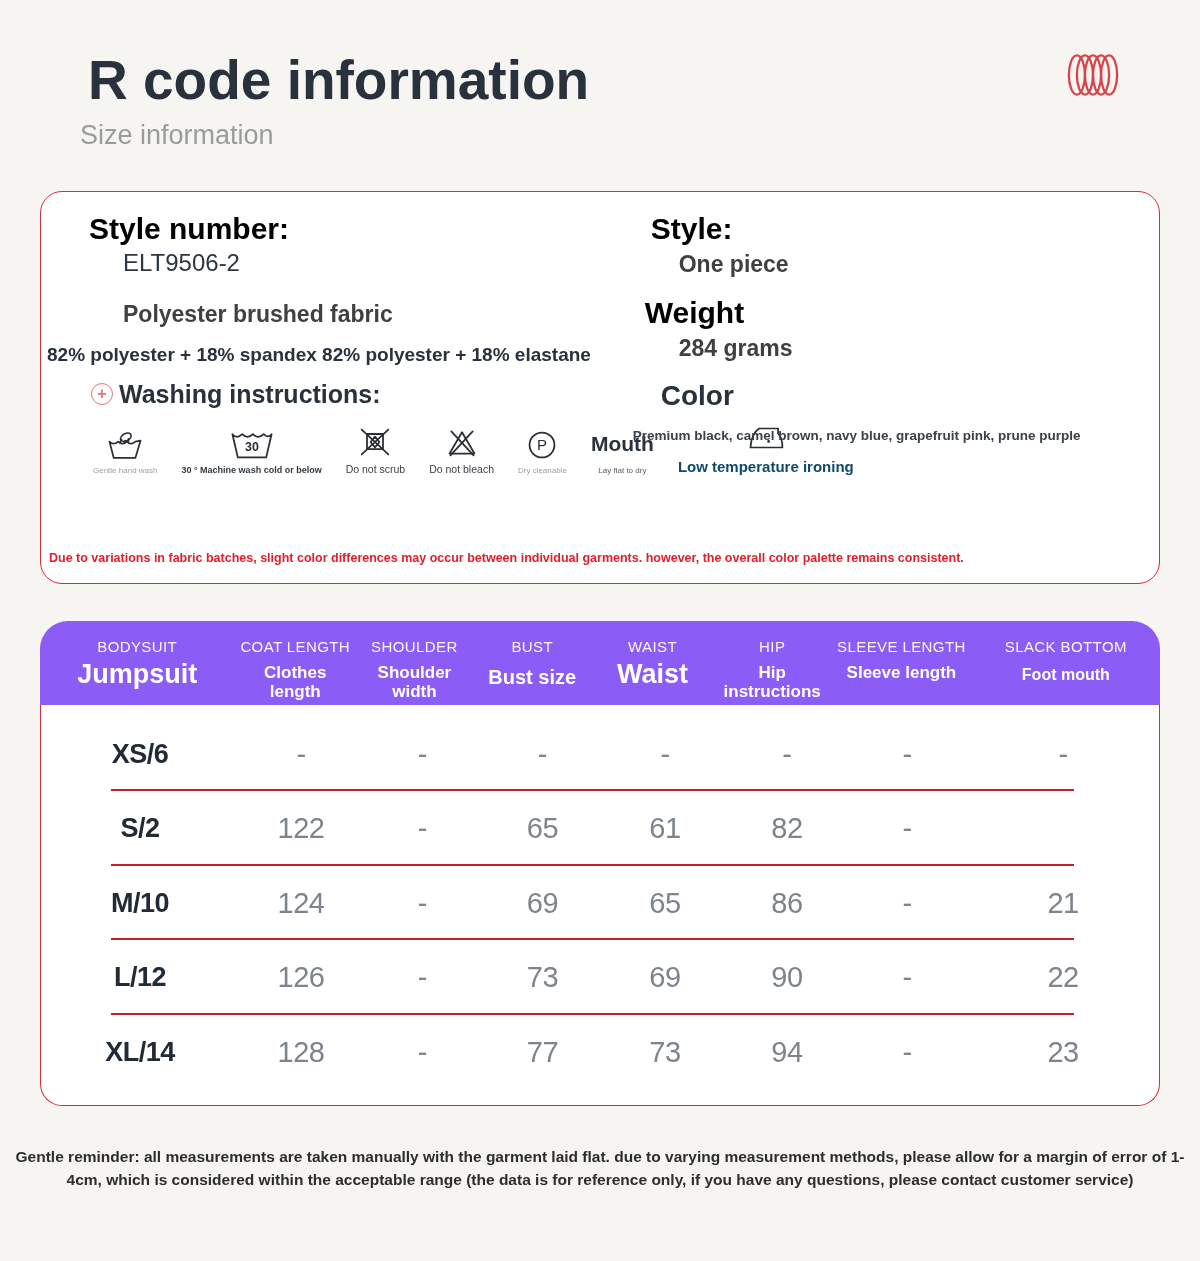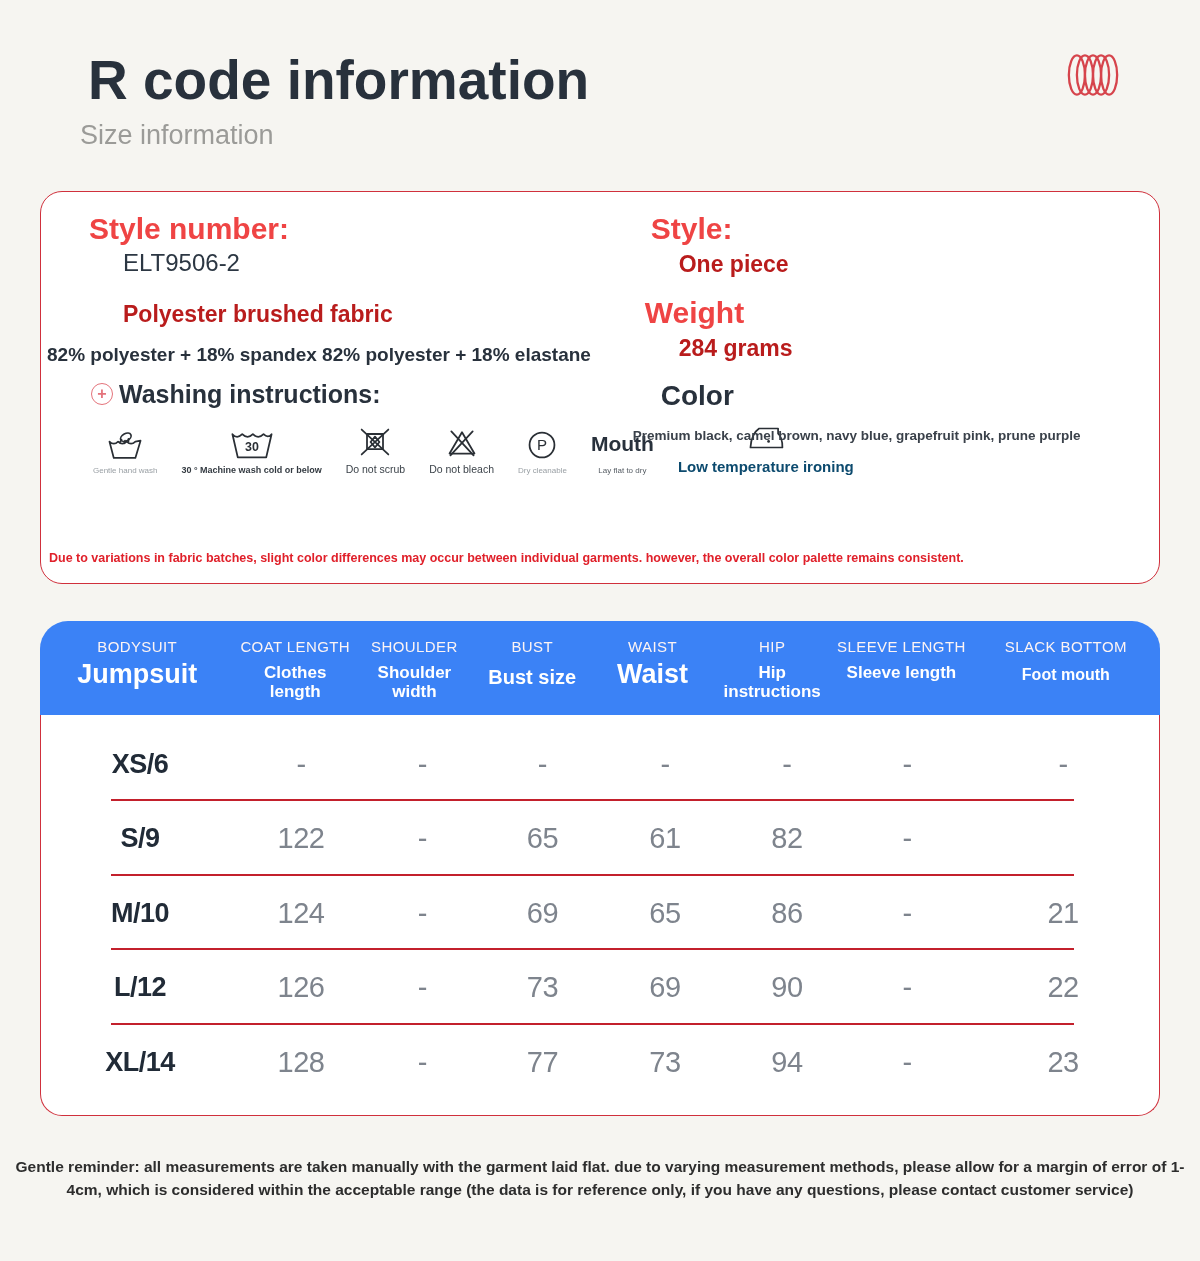--- a/index.html
+++ b/index.html
@@ -12,24 +12,24 @@
   .page-title { font-size:55px; font-weight:bold; color:#28313c; letter-spacing:0px; line-height:1.05; }
   .page-subtitle { font-size:27px; color:#9b9b98; margin:10px 0 0 -8px; }
   .coil-logo { position:absolute; top:52px; right:78px; }
 
   
   .info-card { width:1120px; margin:40px auto 0; background:#ffffff; border:1.5px solid #d0303c;
                border-radius:22px; padding:20px 0 14px; position:relative; height:393px; }
   .card-row { display:flex; }
   .card-left { width:54%; }
   .card-right { width:46%; }
-  .h-lg { font-size:30px; font-weight:bold; color:#ef4444; }
+  .h-lg { font-size:30px; font-weight:bold; color:#000000; }
   .h-md { font-size:28px; font-weight:bold; color:#28313c; }
   .val-plain { font-size:24px; color:#2c3743; padding-left:82px; margin-top:3px; }
-  .val-bold { font-size:23px; font-weight:bold; color:#b91c1c; margin-top:5px; }
+  .val-bold { font-size:23px; font-weight:bold; color:#404040; margin-top:5px; }
   .ind-left { padding-left:48px; }
   .ind-left2 { padding-left:82px; }
   .composition { font-size:19px; font-weight:bold; color:#28313c; padding-left:6px; margin-top:16px; white-space:nowrap; }
   .row-2 { margin-top:18px; }
   .row-3 { margin-top:14px; }
 
   .wash-heading { display:flex; align-items:center; padding-left:50px; }
   .wash-heading .h-wash { font-size:25px; font-weight:bold; }
   .plus-icon { width:22px; height:22px; border:1.5px solid #e4737b; border-radius:50%; color:#e4737b;
                display:inline-flex; align-items:center; justify-content:center; font-size:16px; font-weight:bold;
@@ -45,21 +45,21 @@
   .wash-item:nth-child(6) .wash-caption { color:#555c63; }
   .wash-item:nth-child(7) .wash-caption { font-size:15px; font-weight:bold; color:#0c4a6e; }
 
   .color-list { font-size:13.5px; font-weight:bold; color:#3a414a; margin:16px 0 0 -12px; white-space:nowrap; }
 
   .disclaimer { position:absolute; left:8px; bottom:18px; font-size:12.5px; font-weight:bold; color:#e0202a; padding-left:0; }
 
   
   .size-table { width:1120px; margin:37px auto 0; }
   .grid8 { display:grid; grid-template-columns:1.6fr 1fr 0.96fr 0.98fr 1fr 0.97fr 0.97fr 1.55fr; }
-  .table-header { background:#3b82f6; border-radius:28px 28px 0 0; padding:17px 0 14px; color:#fff; align-items:start; }
+  .table-header { background:#8b5cf6; border-radius:28px 28px 0 0; padding:17px 0 4px; color:#fff; align-items:start; }
   .th-col { text-align:center; padding:0 6px; }
   .col-top { font-size:15px; font-weight:400; letter-spacing:0.4px; color:#fdf4f4; line-height:1.2; white-space:nowrap; }
   .col-bottom { font-size:17px; font-weight:bold; margin-top:7px; line-height:1.12; }
   .col-bottom.big { font-size:27px; margin-top:3px; }
   .table-body { background:#ffffff; border:1.5px solid #d0303c; border-top:none; border-radius:0 0 22px 22px; padding:12px 0 16px; }
   .trow { align-items:center; height:74.5px; position:relative; }
   .trow:not(:last-child)::after { content:""; position:absolute; left:70px; right:85px; bottom:0; height:2px; background:#c3202c; }
   .cell { text-align:center; font-size:29px; color:#7e848d; font-weight:400; letter-spacing:-0.5px; }
   .cell.size { font-size:27px; color:#212b37; font-weight:bold; letter-spacing:-0.5px; }
 
@@ -254,21 +254,21 @@
         <div class="cell">-</div>
         <div class="cell">-</div>
         <div class="cell">-</div>
         <div class="cell">-</div>
         <div class="cell">-</div>
         <div class="cell">-</div>
         <div class="cell">-</div>
       </div>
 
       <div class="trow grid8">
-        <div class="cell size">S/9</div>
+        <div class="cell size">S/2</div>
         <div class="cell">122</div>
         <div class="cell">-</div>
         <div class="cell">65</div>
         <div class="cell">61</div>
         <div class="cell">82</div>
         <div class="cell">-</div>
       </div>
 
       <div class="trow grid8">
         <div class="cell size">M/10</div>

